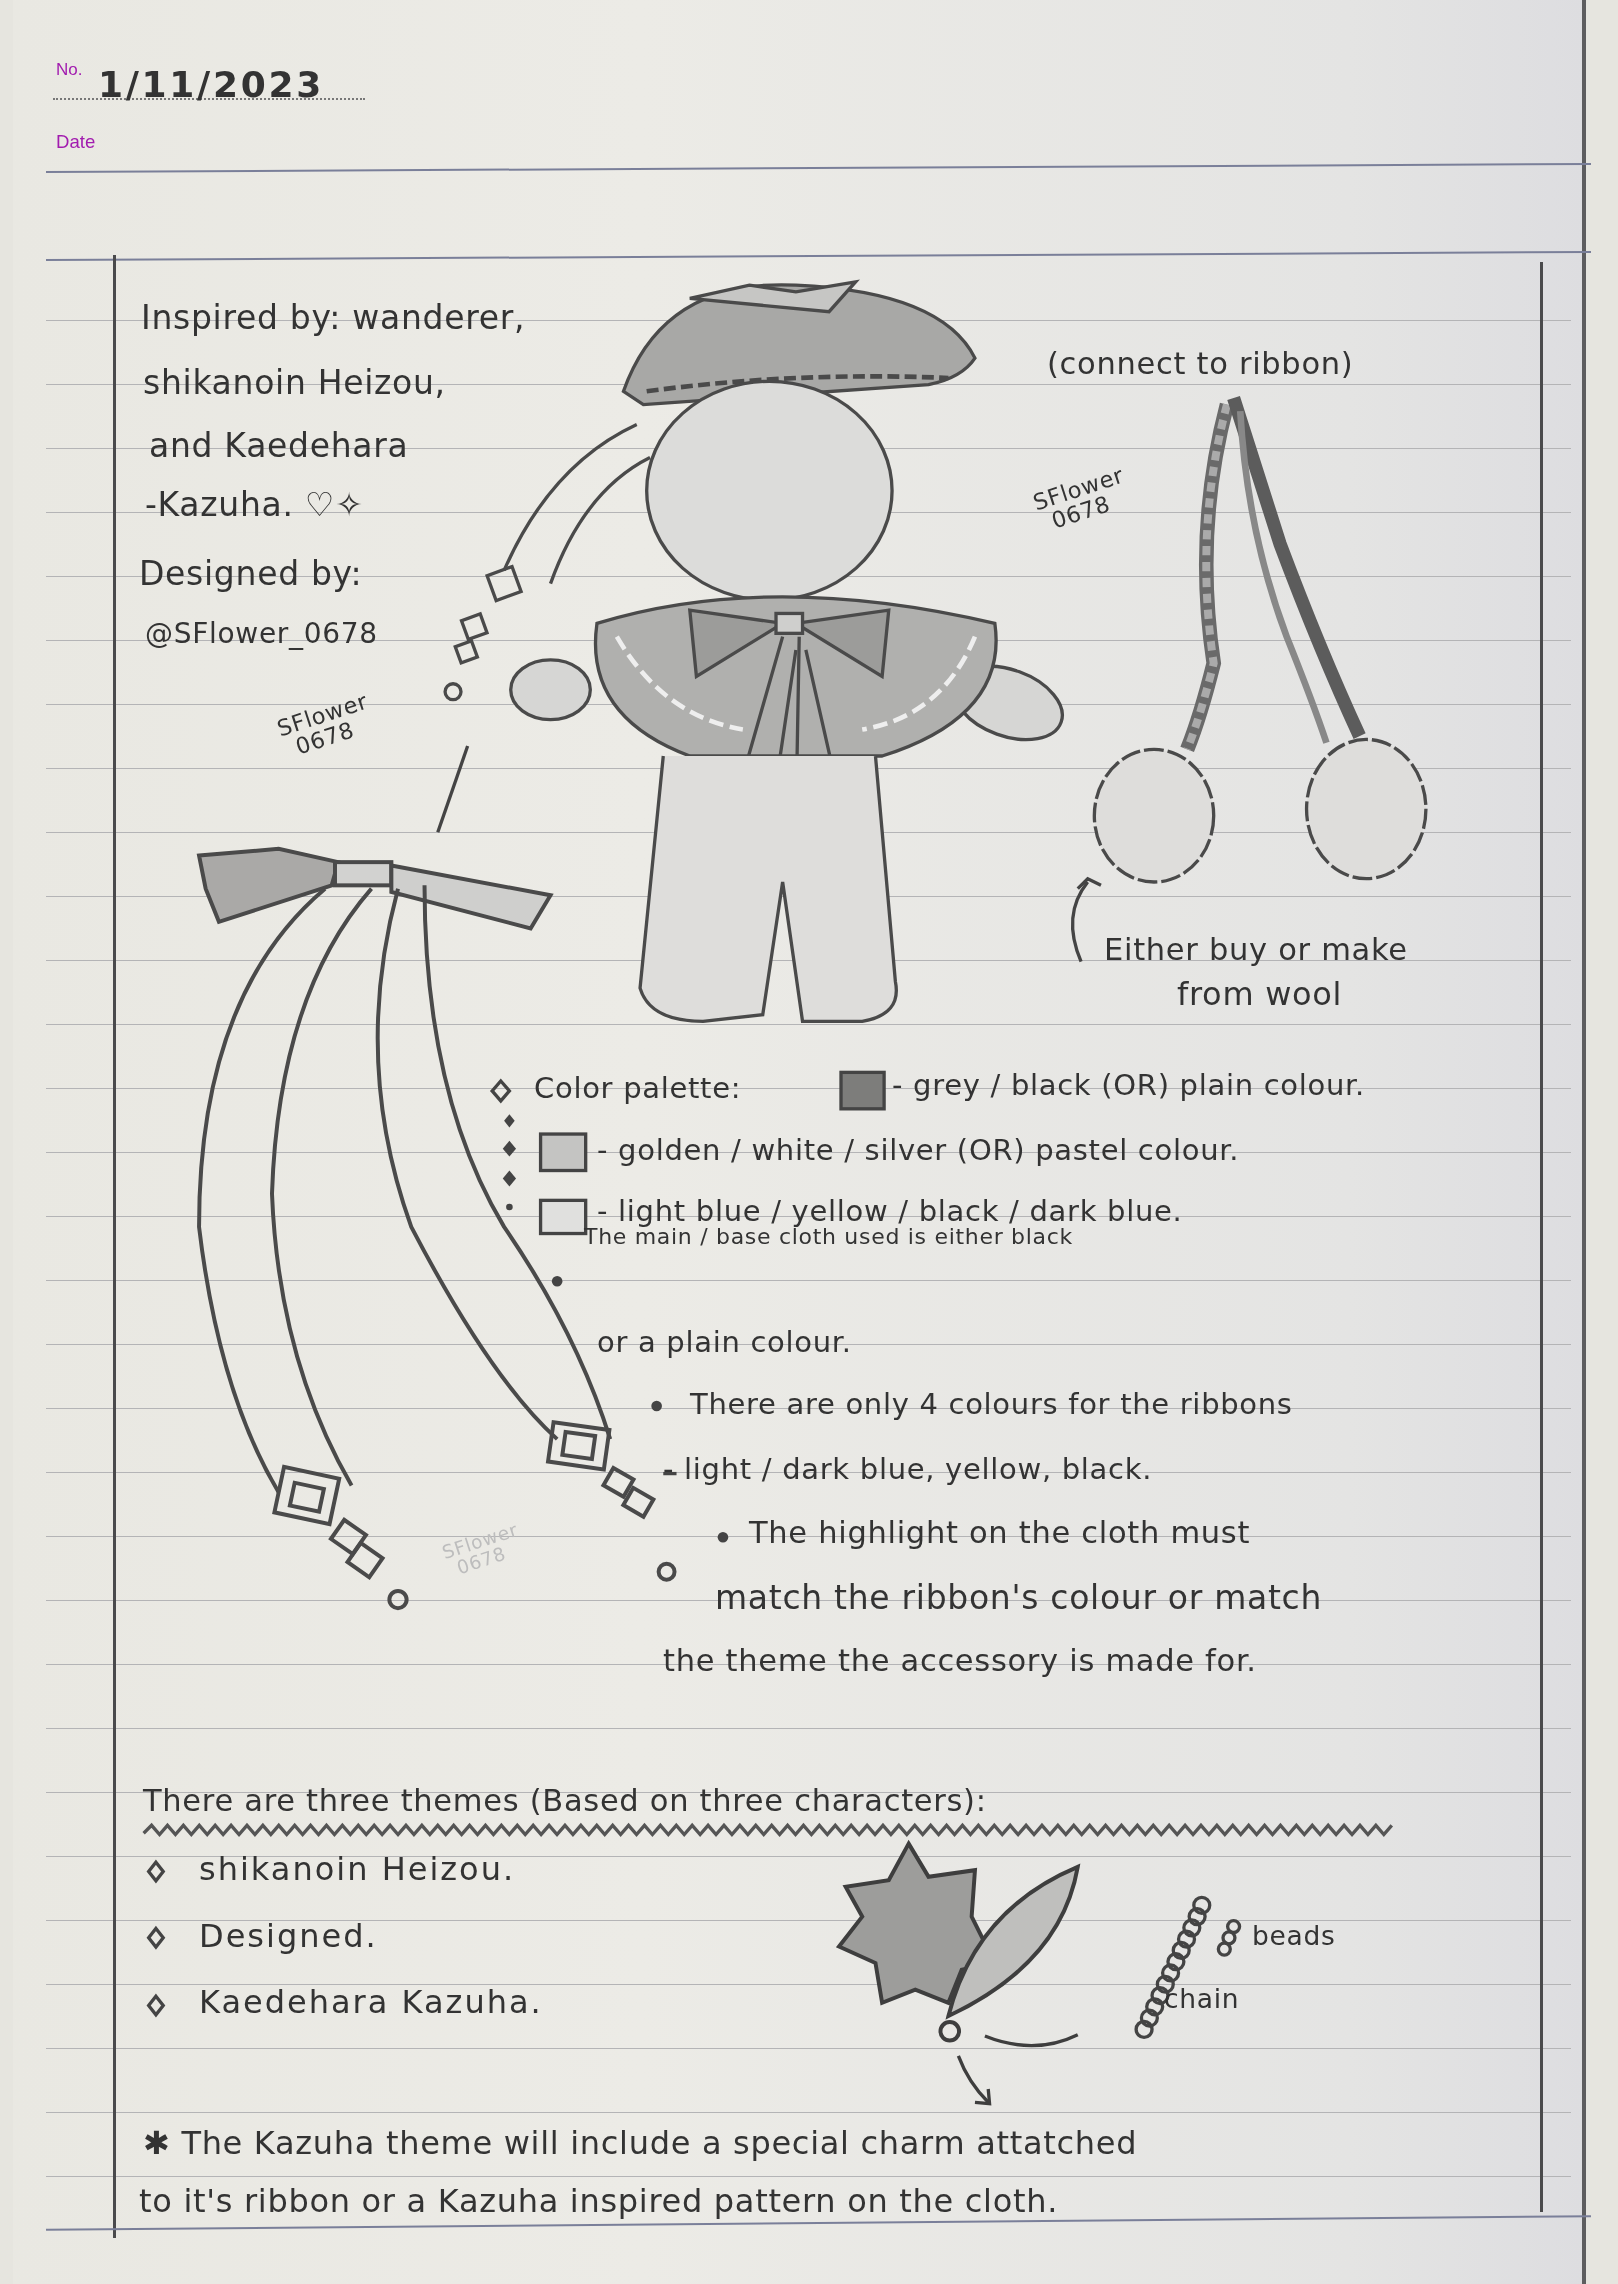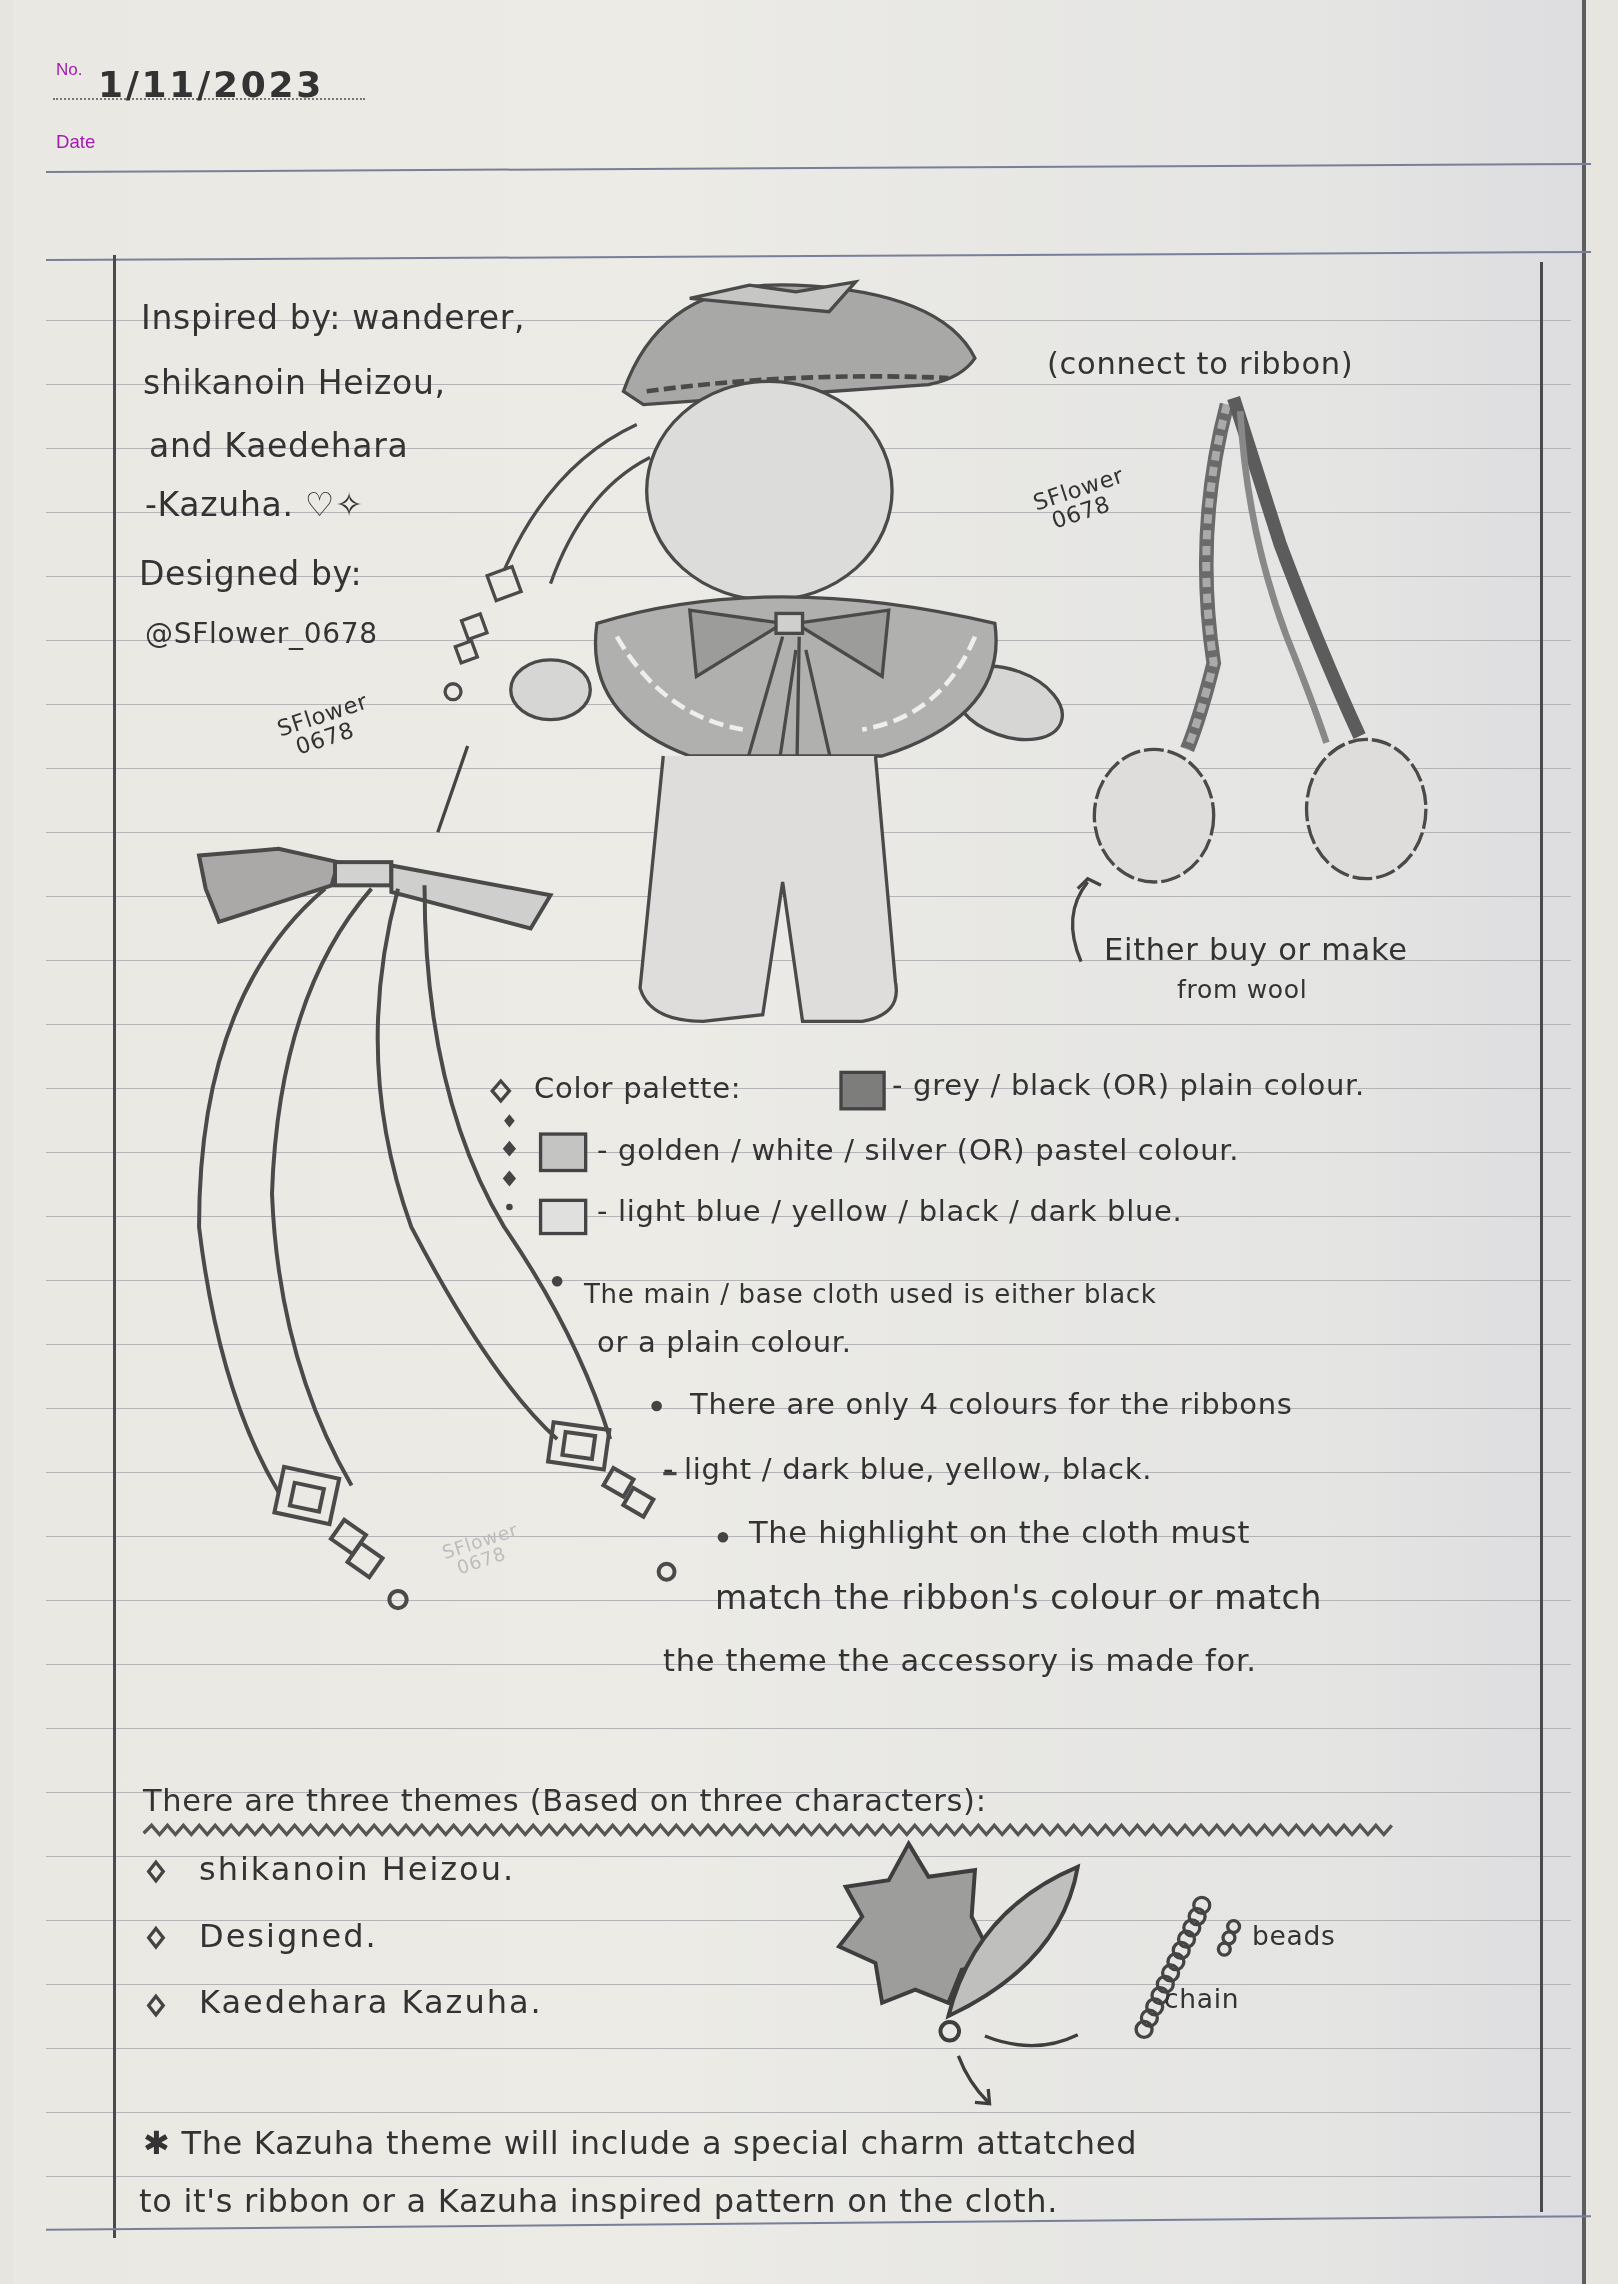--- a/index.html
+++ b/index.html
@@ -143,21 +143,21 @@
     <path d="M1870 620 Q1880 800 1940 960 Q1980 1060 2000 1120" stroke-width="10" stroke="#888"></path>
     <ellipse cx="1740" cy="1230" rx="90" ry="100" fill="#dedddb" stroke-dasharray="30 6"></ellipse>
     <ellipse cx="2060" cy="1220" rx="90" ry="105" fill="#dedddb" stroke-dasharray="30 6"></ellipse>
   </g>
   <path d="M1630 1450 Q1600 1380 1640 1330" fill="none" stroke="#444" stroke-width="5"></path>
   <path d="M1625 1340 L1640 1325 L1660 1335" fill="none" stroke="#444" stroke-width="5"></path>
 </svg>
 
 <div class="hw" style="left:1047px;top:346px;font-size:30.5px;">(connect to ribbon)</div>
 <div class="hw" style="left:1104px;top:932px;font-size:30.5px;">Either buy or make</div>
-<div class="hw" style="left:1177px;top:975px;font-size:25px;">from wool</div>
+<div class="hw" style="left:1177px;top:975px;font-size:32px;">from wool</div>
 
 <svg style="left:0;top:0;" width="1619" height="2284" viewBox="0 0 2441 3444">
   <g fill="none" stroke="#4a4a4a" stroke-width="6">
     <path d="M300 1290 L420 1280 L510 1300 L500 1335 L330 1390 L310 1340 Z" fill="#aaa9a7"></path>
     <rect x="505" y="1300" width="85" height="35" fill="#d2d2d0"></rect>
     <path d="M590 1305 L830 1350 L800 1400 L590 1345 Z" fill="#cfcfcd"></path>
     <path d="M490 1340 Q300 1500 300 1850 Q330 2100 420 2250"></path>
     <path d="M560 1340 Q420 1500 410 1800 Q420 2050 530 2240"></path>
     <path d="M600 1340 Q530 1600 620 1850 Q740 2080 840 2170"></path>
     <path d="M640 1335 Q640 1650 760 1850 Q870 2010 920 2170"></path>
@@ -191,21 +191,21 @@
     <circle cx="990" cy="2120" r="8"></circle>
     <circle cx="1090" cy="2318" r="8"></circle>
     <path d="M1000 2222 L1020 2222" stroke="#444" stroke-width="5"></path>
   </g>
 </svg>
 <div class="hw" style="left:534px;top:1071px;font-size:29px;">Color palette:</div>
 <div class="hw" style="left:892px;top:1068px;font-size:29px;">- grey / black (OR) plain colour.</div>
 <div class="hw" style="left:597px;top:1133px;font-size:29px;">- golden / white / silver (OR) pastel colour.</div>
 <div class="hw" style="left:597px;top:1194px;font-size:29px;">- light blue / yellow / black / dark blue.</div>
 
-<div class="hw" style="left:584px;top:1279px;font-size:26px;">The main / base cloth used is either black</div>
+<div class="hw" style="left:584px;top:1224px;font-size:22px;">The main / base cloth used is either black</div>
 <div class="hw" style="left:597px;top:1325px;font-size:29px;">or a plain colour.</div>
 <div class="hw" style="left:690px;top:1387px;font-size:29px;">There are only 4 colours for the ribbons</div>
 <div class="hw" style="left:663px;top:1452px;font-size:29px;">- light / dark blue, yellow, black.</div>
 <div class="hw" style="left:749px;top:1515px;font-size:30.5px;">The highlight on the cloth must</div>
 <div class="hw" style="left:715px;top:1578px;font-size:33px;">match the ribbon's colour or match</div>
 <div class="hw" style="left:663px;top:1643px;font-size:30.5px;">the theme the accessory is made for.</div>
 
 <div class="hw" style="left:143px;top:1783px;font-size:30.5px;">There are three themes (Based on three characters):</div>
 <svg style="left:143px;top:1820px;" width="1260" height="26.5" viewBox="0 0 1900 40">
   <polyline fill="none" stroke="#555" stroke-width="5" points="0,20 12,8 24,22 36,8 48,22 60,8 72,22 84,8 96,22 108,8 120,22 132,8 144,22 156,8 168,22 180,8 192,22 204,8 216,22 228,8 240,22 252,8 264,22 276,8 288,22 300,8 312,22 324,8 336,22 348,8 360,22 372,8 384,22 396,8 408,22 420,8 432,22 444,8 456,22 468,8 480,22 492,8 504,22 516,8 528,22 540,8 552,22 564,8 576,22 588,8 600,22 612,8 624,22 636,8 648,22 660,8 672,22 684,8 696,22 708,8 720,22 732,8 744,22 756,8 768,22 780,8 792,22 804,8 816,22 828,8 840,22 852,8 864,22 876,8 888,22 900,8 912,22 924,8 936,22 948,8 960,22 972,8 984,22 996,8 1008,22 1020,8 1032,22 1044,8 1056,22 1068,8 1080,22 1092,8 1104,22 1116,8 1128,22 1140,8 1152,22 1164,8 1176,22 1188,8 1200,22 1212,8 1224,22 1236,8 1248,22 1260,8 1272,22 1284,8 1296,22 1308,8 1320,22 1332,8 1344,22 1356,8 1368,22 1380,8 1392,22 1404,8 1416,22 1428,8 1440,22 1452,8 1464,22 1476,8 1488,22 1500,8 1512,22 1524,8 1536,22 1548,8 1560,22 1572,8 1584,22 1596,8 1608,22 1620,8 1632,22 1644,8 1656,22 1668,8 1680,22 1692,8 1704,22 1716,8 1728,22 1740,8 1752,22 1764,8 1776,22 1788,8 1800,22 1812,8 1824,22 1836,8 1848,22 1860,8 1872,22 1884,8"></polyline>

